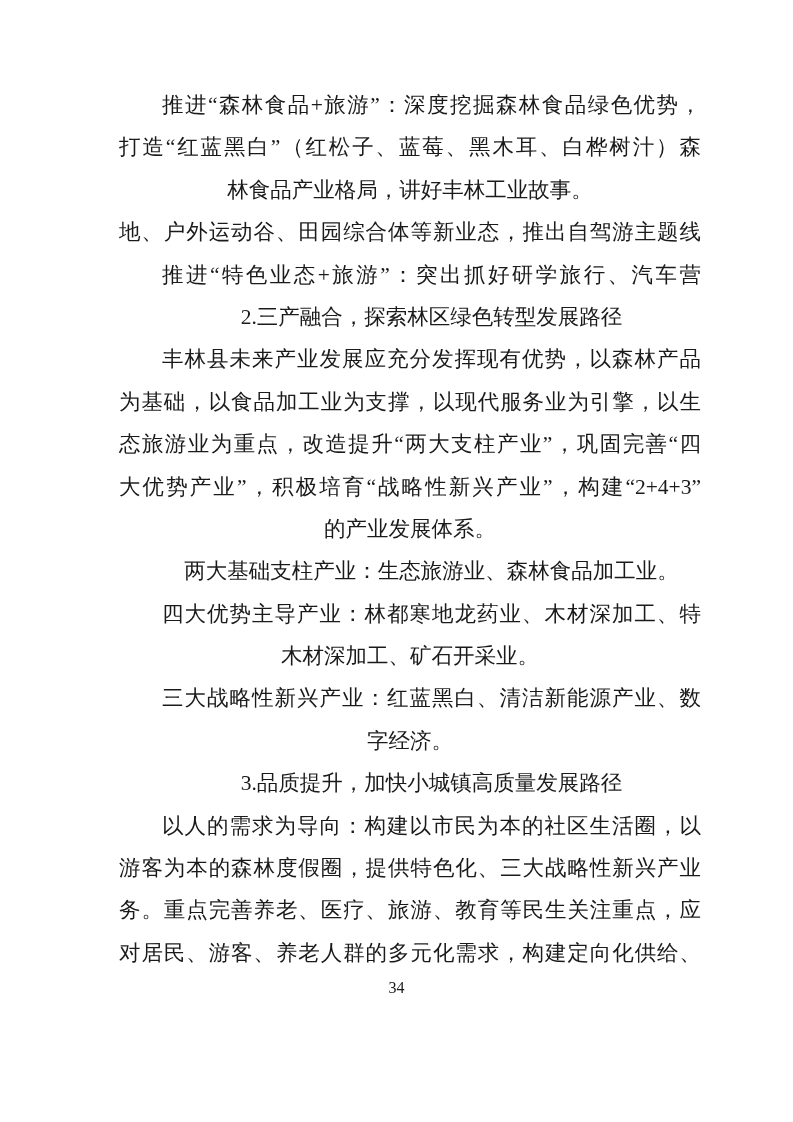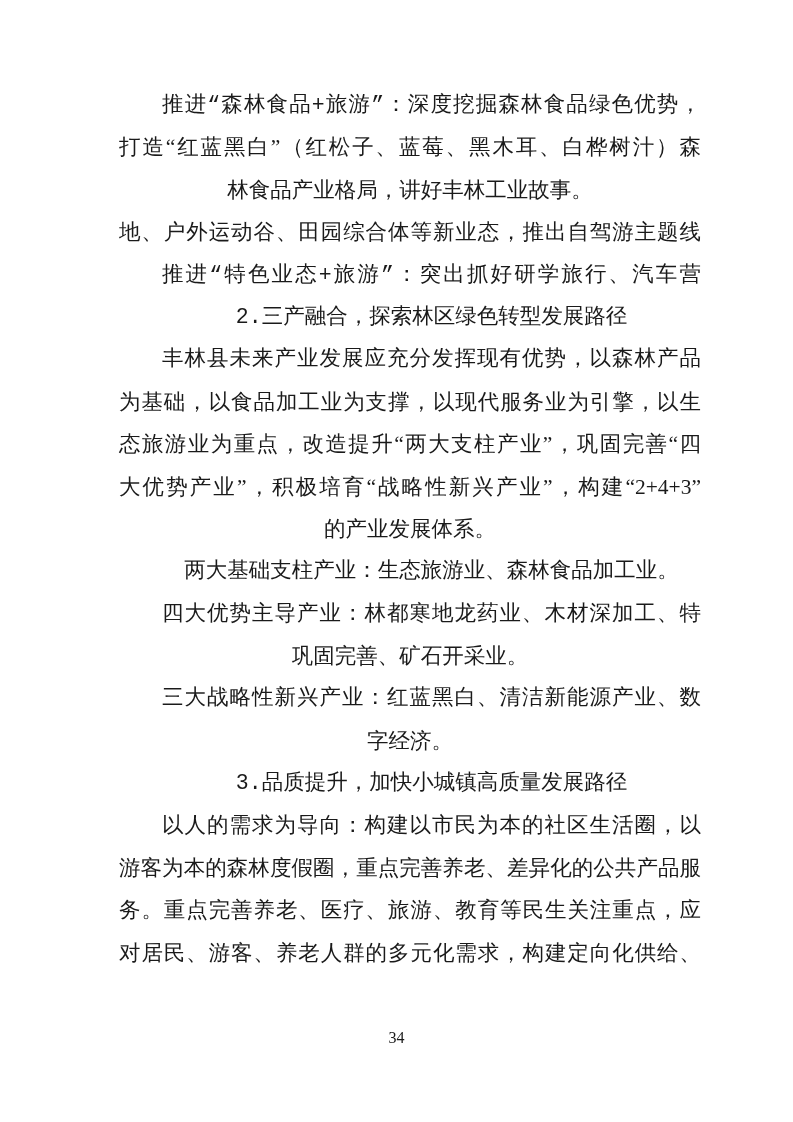--- a/index.html
+++ b/index.html
@@ -34,25 +34,24 @@
     text-align: center;
   }
   .line.fill {
     white-space: normal;
     text-align: justify;
     text-align-last: justify;
     text-justify: inter-character;
   }
   .line.indent {
     text-indent: 2em;
-    font-family: Liberation Mono, monospace;
   }
   .page-num {
     position: absolute;
-    top: 1026px;
+    top: 976px;
     left: 0;
     width: 100%;
     text-align: center;
     font-size: 16px;
     line-height: 24px;
     color: #1a1a1a;
   }
 </style>
 </head>
 <body>
@@ -65,23 +64,23 @@
     <div class="line fill">地、户外运动谷、田园综合体等新业态，推出自驾游主题线</div>
     <div class="line indent fill">推进“特色业态+旅游”：突出抓好研学旅行、汽车营</div>
     <div class="line indent">2.三产融合，探索林区绿色转型发展路径</div>
     <div class="line indent fill">丰林县未来产业发展应充分发挥现有优势，以森林产品</div>
     <div class="line fill">为基础，以食品加工业为支撑，以现代服务业为引擎，以生</div>
     <div class="line fill">态旅游业为重点，改造提升“两大支柱产业”，巩固完善“四</div>
     <div class="line fill">大优势产业”，积极培育“战略性新兴产业”，构建“2+4+3”</div>
     <div class="line">的产业发展体系。</div>
     <div class="line indent">两大基础支柱产业：生态旅游业、森林食品加工业。</div>
     <div class="line indent fill">四大优势主导产业：林都寒地龙药业、木材深加工、特</div>
-    <div class="line">巩固完善、矿石开采业。</div>
+    <div class="line">木材深加工、矿石开采业。</div>
     <div class="line indent fill">三大战略性新兴产业：红蓝黑白、清洁新能源产业、数</div>
     <div class="line">字经济。</div>
     <div class="line indent">3.品质提升，加快小城镇高质量发展路径</div>
     <div class="line indent fill">以人的需求为导向：构建以市民为本的社区生活圈，以</div>
-    <div class="line fill">游客为本的森林度假圈，重点完善养老、差异化的公共产品服</div>
+    <div class="line fill">游客为本的森林度假圈，提供特色化、三大战略性新兴产业</div>
     <div class="line fill">务。重点完善养老、医疗、旅游、教育等民生关注重点，应</div>
     <div class="line fill">对居民、游客、养老人群的多元化需求，构建定向化供给、</div>
   </div>
   <div class="page-num">34</div>
 </div>
 
 </body></html>

